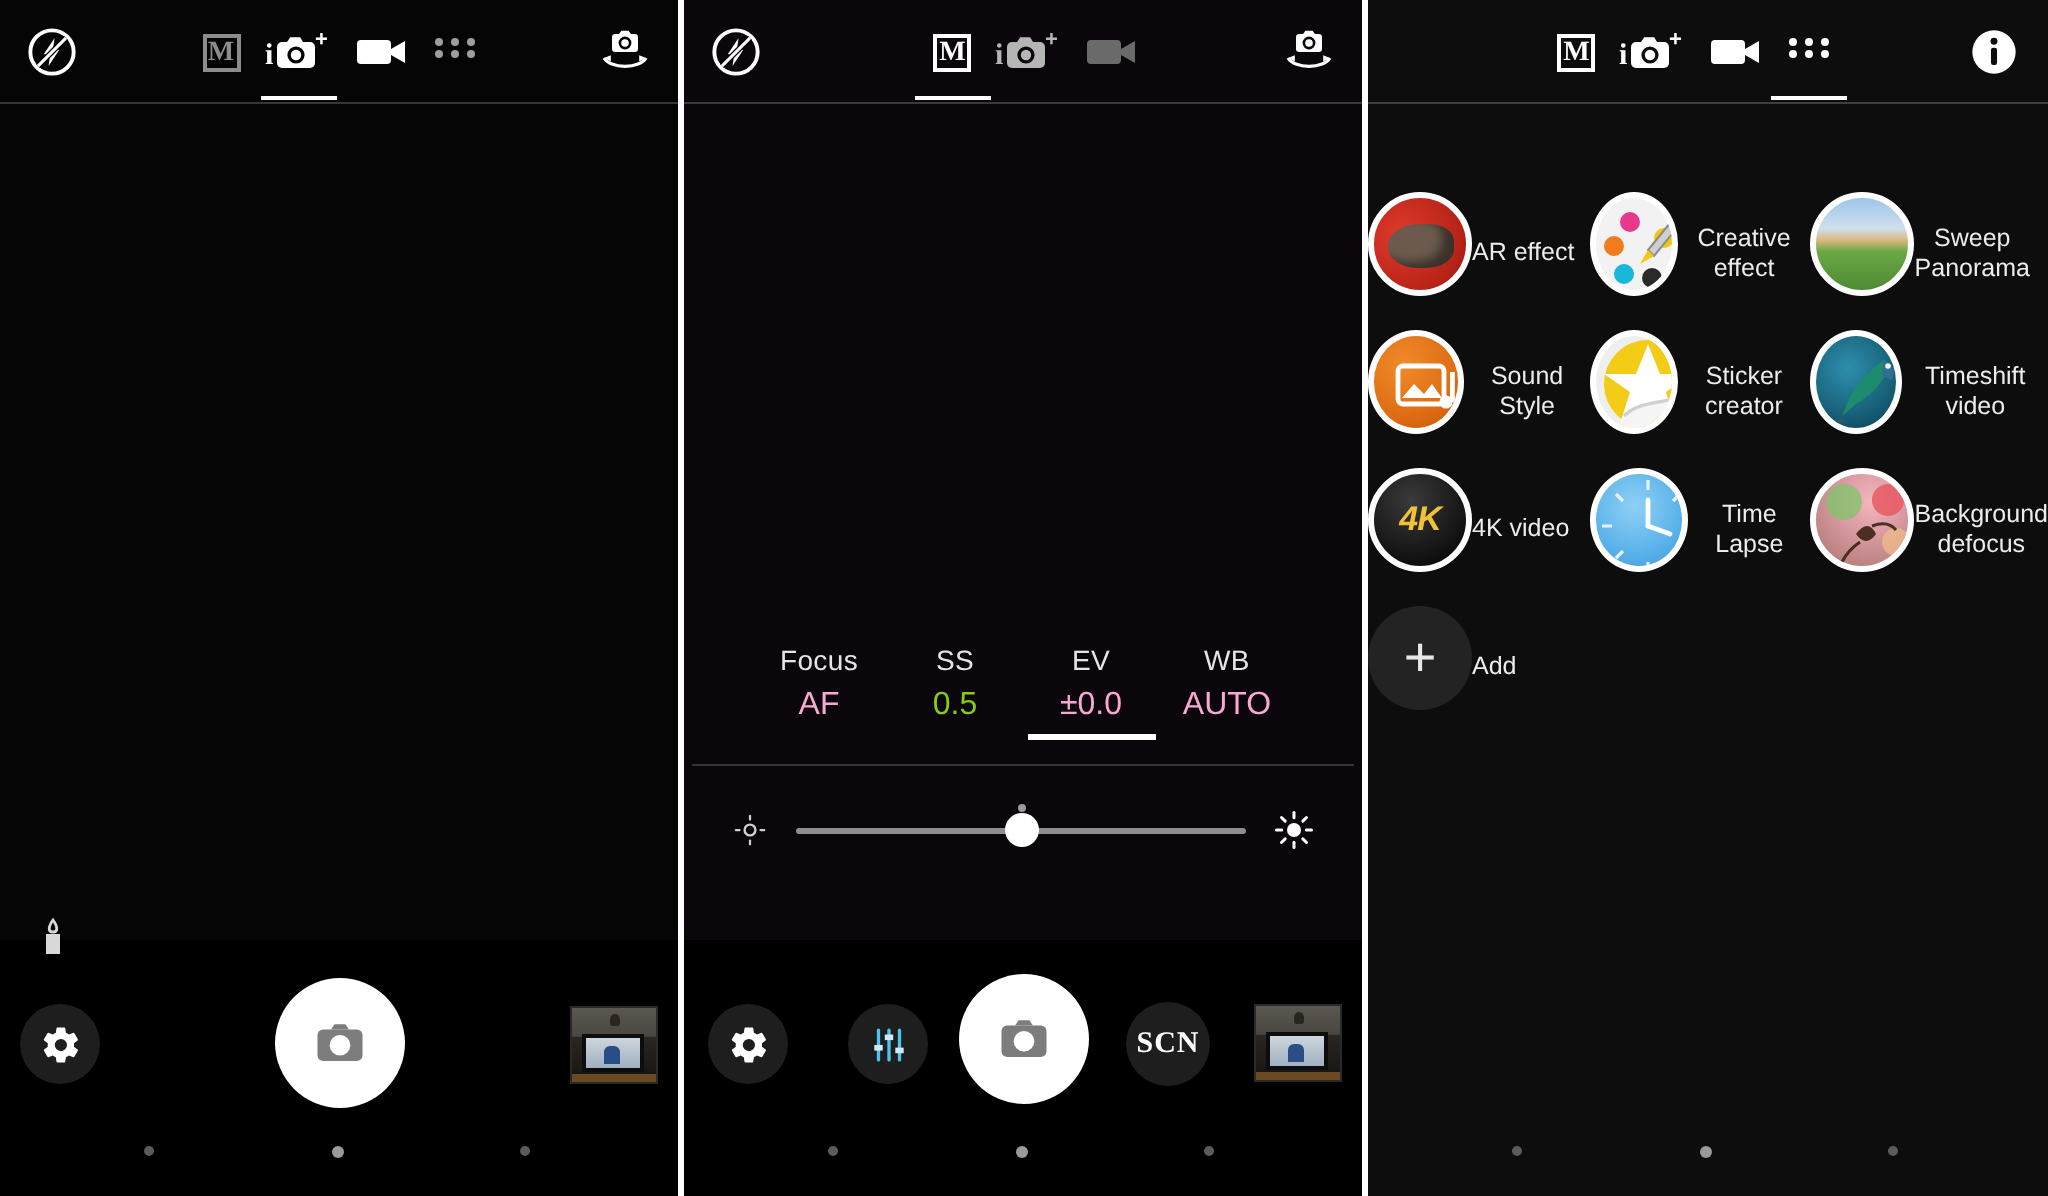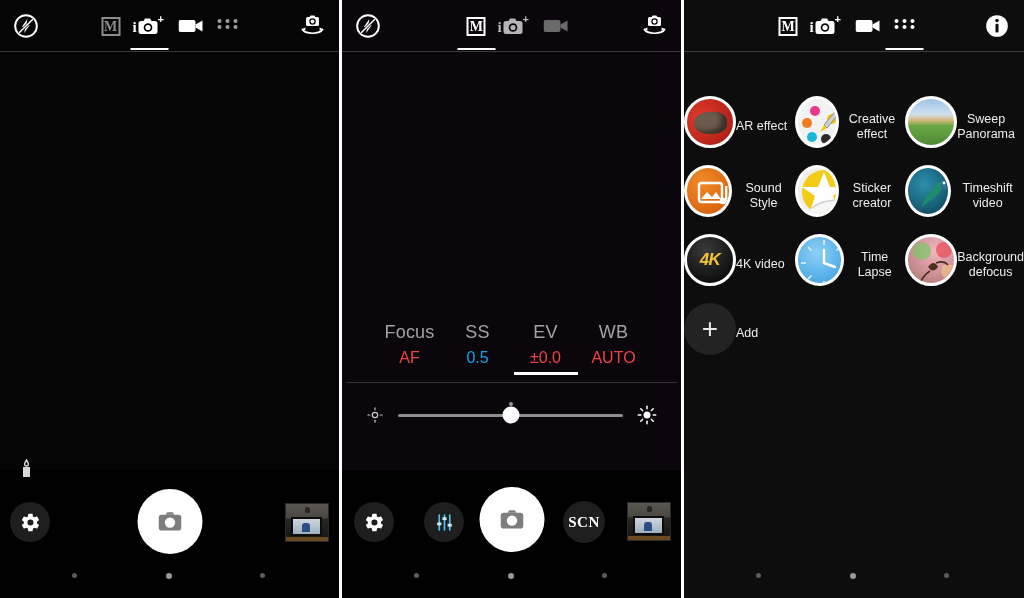--- a/index.html
+++ b/index.html
@@ -50,23 +50,23 @@
   .hairline {
     position: absolute; left: 0; right: 0; height: 1px; background: rgba(255,255,255,0.20);
   }
 
   
   .manual-row {
     position: absolute; left: 0; right: 0; top: 316px; height: 62px;
     display: flex; align-items: flex-start; justify-content: center;
   }
   .mcell { width: 68px; text-align: center; position: relative; padding-top: 6px; }
-  .mcell .lbl { font-size: 18px; color: #a3a3a3; letter-spacing: .2px; }
-  .mcell .val { font-size: 16px; color: #ef4444; margin-top: 6px; font-weight: 500; }
-  .mcell .val.accent { color: #0ea5e9; }
+  .mcell .lbl { font-size: 14px; color: #e5e5e5; letter-spacing: .2px; }
+  .mcell .val { font-size: 16px; color: #f9a8d4; margin-top: 6px; font-weight: 500; }
+  .mcell .val.accent { color: #84cc16; }
   .mcell .uline { position: absolute; left: 50%; transform: translateX(-50%);
                   bottom: -8px; width: 64px; height: 3px; background: #fff; }
 
   .manual-divider { position: absolute; left: 4px; right: 4px; top: 382px;
                     height: 1px; background: rgba(255,255,255,0.18); }
 
   
   .slider-row {
     position: absolute; left: 0; right: 0; top: 398px; height: 34px;
     display: flex; align-items: center; padding: 0 24px;

